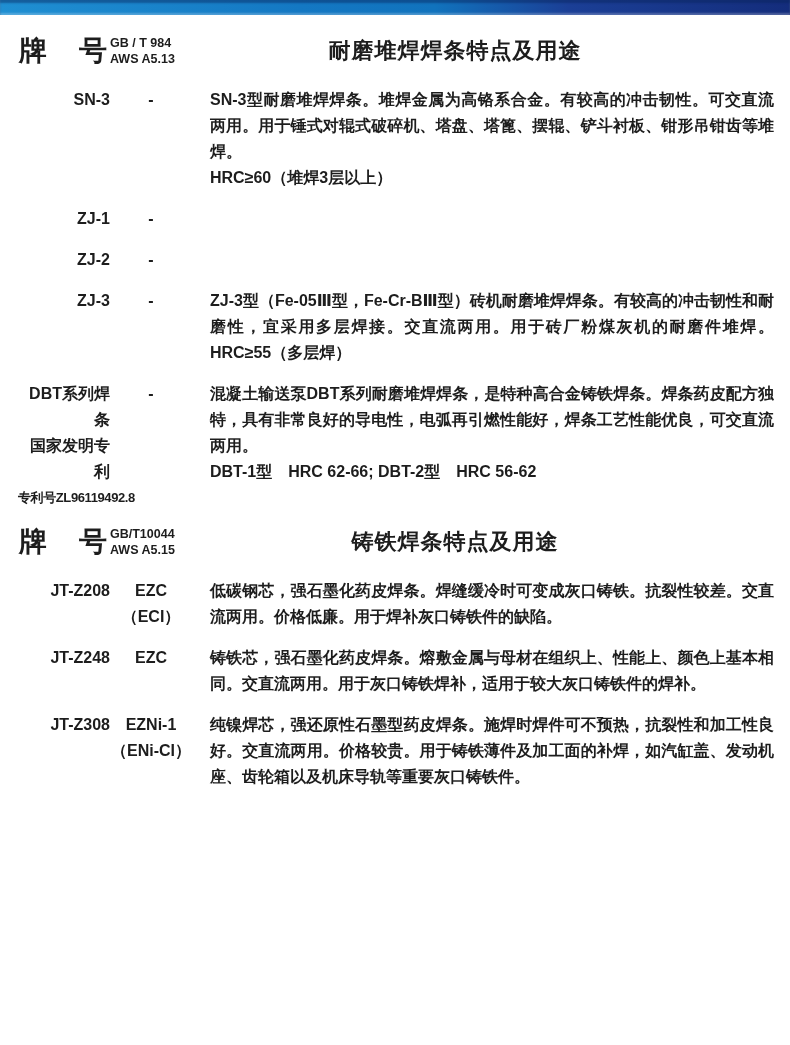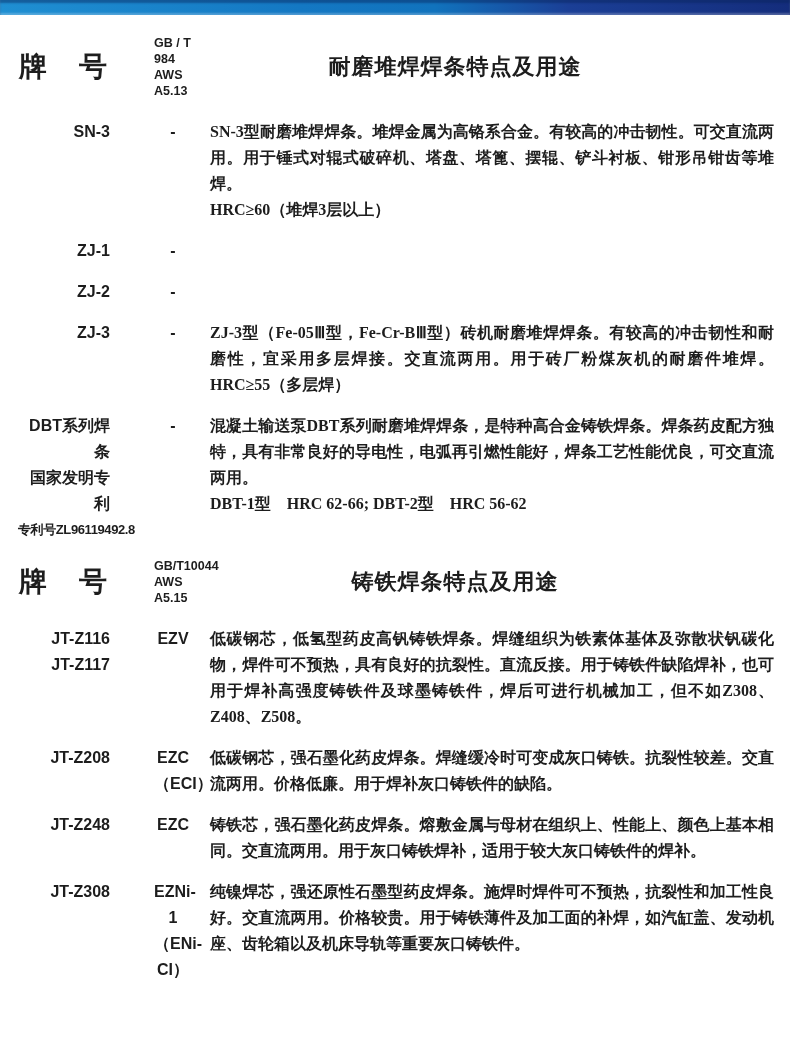--- a/index.html
+++ b/index.html
@@ -20,22 +20,22 @@
   .content { padding: 14px 12px 8px 18px; }
   .row {
     display: grid;
     grid-template-columns: 92px 82px 1fr;
     margin-bottom: 15px;
   }
   .header-row { align-items: center; margin: 6px 0 20px; }
   .section:nth-child(2) .header-row { margin-top: 14px; }
   .cell { font-size: 16px; font-weight: 600; line-height: 26px; }
   .cell-brand { text-align: right; }
-  .cell-standard { text-align: center; margin-left: 44px; }
-  .cell-desc { padding-left: 18px; padding-right: 4px; text-align: justify; font-family: Liberation Serif, serif; }
+  .cell-standard { text-align: center; }
+  .cell-desc { padding-left: 18px; padding-right: 4px; text-align: justify; }
   .para { font-size: 16px; font-weight: 600; line-height: 26px; }
   .brand-label {
     font-size: 28px;
     font-weight: 700;
     text-align: center;
     letter-spacing: 2px;
     white-space: nowrap;
   }
   .standard-lines { font-size: 12.5px; font-weight: 800; line-height: 16px; text-align: left; }
   .cell-title { font-size: 22px; font-weight: 800; text-align: center; padding-right: 60px; letter-spacing: 1px; }
@@ -113,32 +113,20 @@
       <div class="row header-row">
         <div class="cell cell-brand brand-label">牌　号</div>
         <div class="cell cell-standard standard-lines">
           <div>GB/T10044</div>
           <div>AWS A5.15</div>
         </div>
         <div class="cell cell-title">铸铁焊条特点及用途</div>
       </div>
       <div class="row data-row">
         <div class="cell cell-brand">
-          <div>JT-Z116</div>
-          <div>JT-Z117</div>
-        </div>
-        <div class="cell cell-standard">
-          <div>EZV</div>
-        </div>
-        <div class="cell cell-desc">
-          <div class="para">低碳钢芯，低氢型药皮高钒铸铁焊条。焊缝组织为铁素体基体及弥散状钒碳化物，焊件可不预热，具有良好的抗裂性。直流反接。用于铸铁件缺陷焊补，也可用于焊补高强度铸铁件及球墨铸铁件，焊后可进行机械加工，但不如Z308、Z408、Z508。</div>
-        </div>
-      </div>
-      <div class="row data-row">
-        <div class="cell cell-brand">
           <div>JT-Z208</div>
         </div>
         <div class="cell cell-standard">
           <div>EZC</div>
           <div>（ECI）</div>
         </div>
         <div class="cell cell-desc">
           <div class="para">低碳钢芯，强石墨化药皮焊条。焊缝缓冷时可变成灰口铸铁。抗裂性较差。交直流两用。价格低廉。用于焊补灰口铸铁件的缺陷。</div>
         </div>
       </div>

